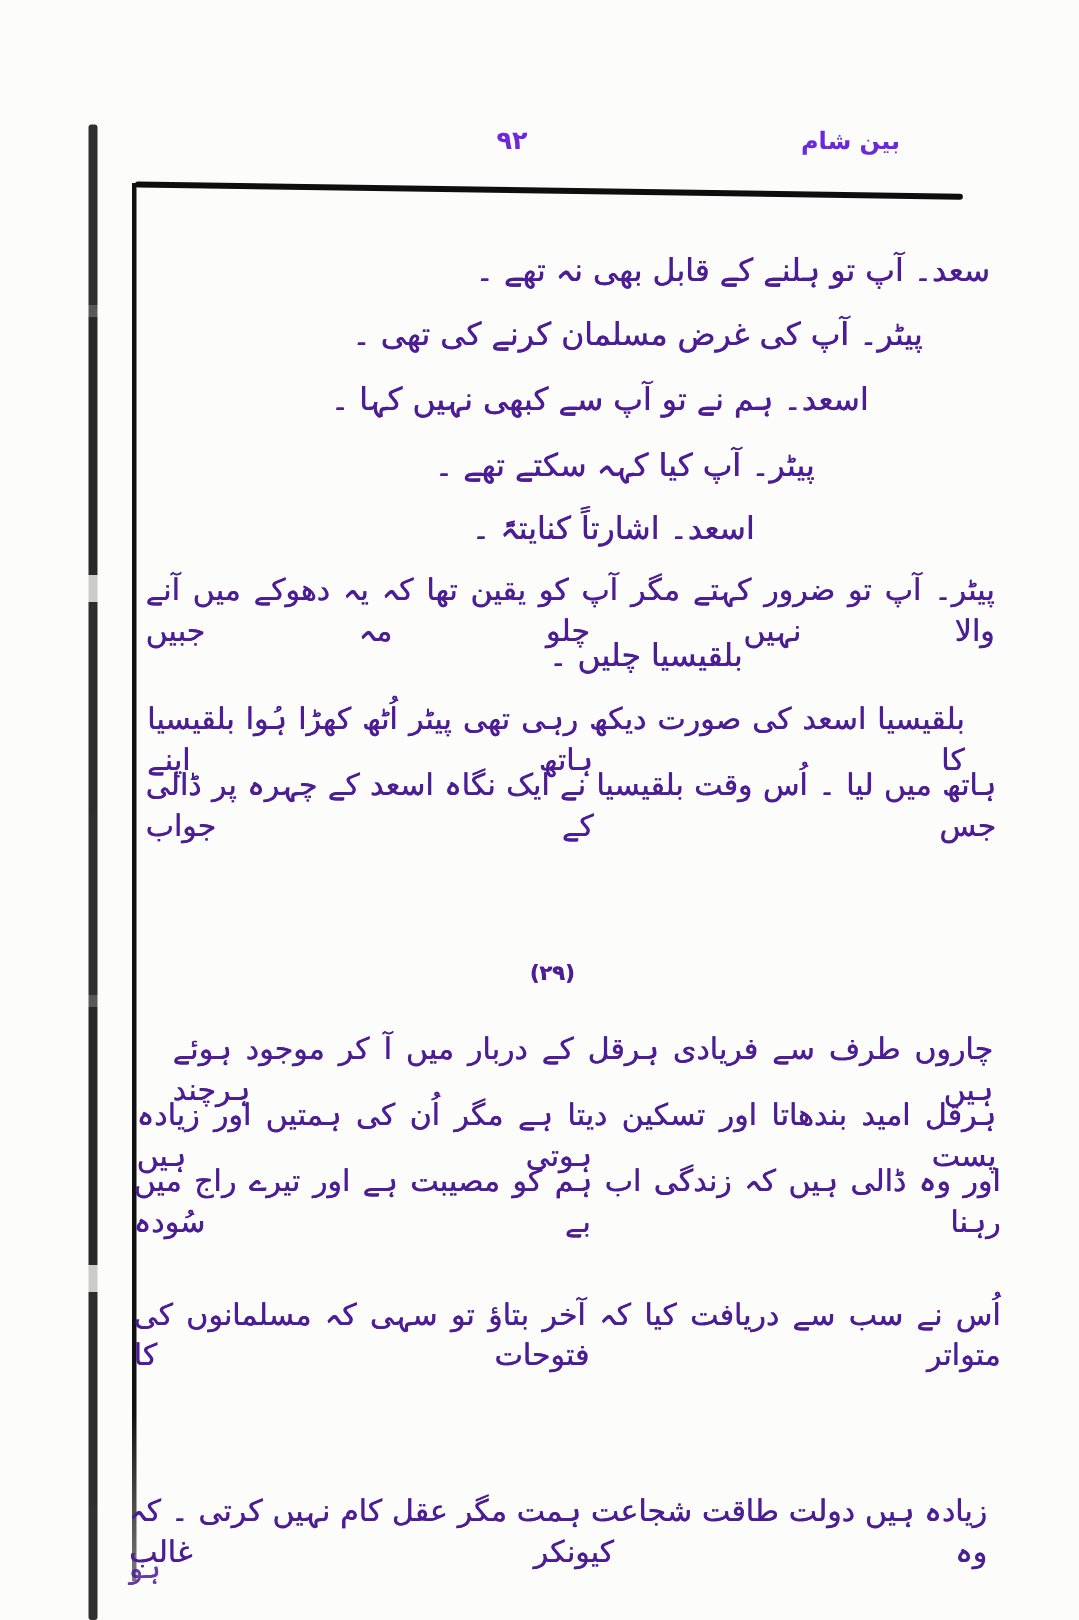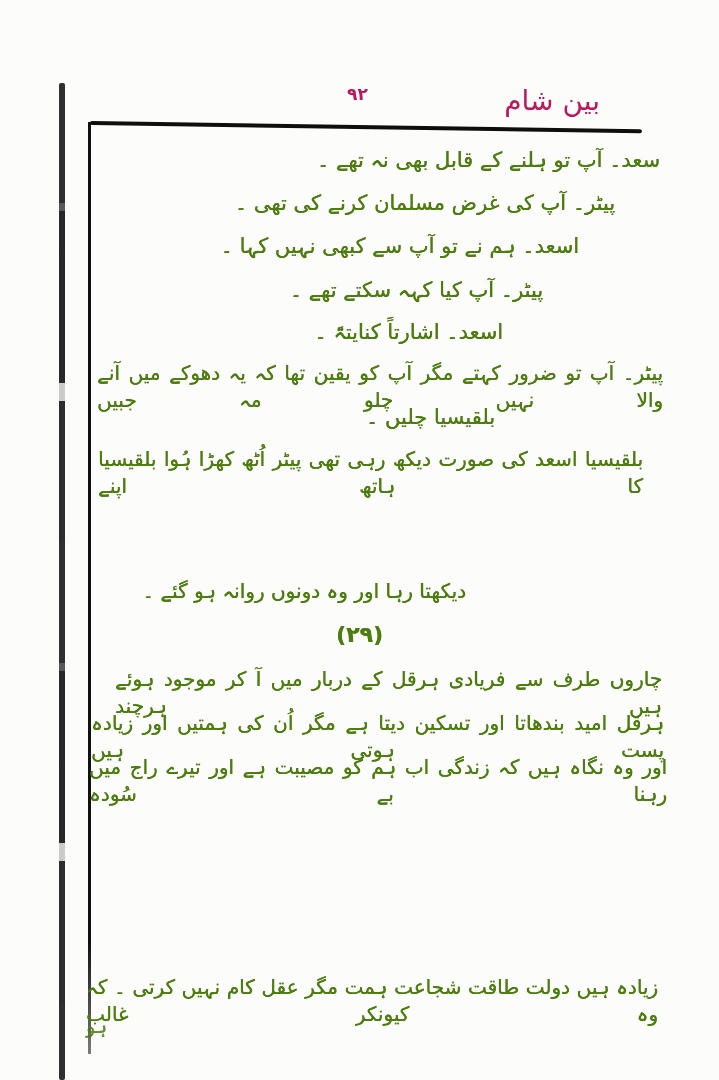--- a/index.html
+++ b/index.html
@@ -29,34 +29,34 @@
     position:absolute;left:90px;top:121px;width:552px;height:3.5px;
     background:#0e0e0e;border-radius:2px;
     transform:rotate(0.85deg);transform-origin:left center;
   }
   .frame-left{
     position:absolute;left:88px;top:122px;width:3px;height:932px;
     background:linear-gradient(180deg,#111 0 88%,rgba(17,17,17,.55) 100%);
   }
   .hdr{
     position:absolute;direction:rtl;white-space:nowrap;
-    color:#be185d;
-    margin-left:16px;
+    color:#6d28d9;
   }
-  .hdr-title{right:119px;top:84px;font-size:28px;font-weight:normal;text-align:center;}
+  .hdr-title{right:119px;top:84px;font-size:16px;font-weight:bold;text-align:center;}
   .hdr-page{left:331px;top:84px;font-size:17px;font-weight:bold;letter-spacing:2px;}
   .tline{
     position:absolute;direction:rtl;
-    color:#4d7c0f;
+    color:#4c1d95;
     text-shadow:0.35px 0 0 currentColor;
     line-height:1.35;
+    margin-top:20px;
   }
   .nline{white-space:nowrap;font-size:21px;}
   .jline{font-size:20px;text-align:justify;text-align-last:justify;}
-  .sec-head{white-space:nowrap;font-size:22px;font-weight:bold;}
+  .sec-head{white-space:nowrap;font-size:14px;font-weight:bold;}
   .partial{white-space:nowrap;font-size:19px;opacity:.85;}
 </style>
 </head>
 <body>
 
 <div class="page">
 
   <div class="edge-strip"></div>
 
   <div class="hdr hdr-title">بین شام</div>
@@ -67,24 +67,25 @@
 
   <div class="tline nline" style="top:146px;right:59px;">سعد۔ آپ تو ہلنے کے قابل بھی نہ تھے ۔</div>
   <div class="tline nline" style="top:189px;right:104px;">پیٹر۔ آپ کی غرض مسلمان کرنے کی تھی ۔</div>
   <div class="tline nline" style="top:232px;right:140px;">اسعد۔ ہم نے تو آپ سے کبھی نہیں کہا ۔</div>
   <div class="tline nline" style="top:276px;right:176px;">پیٹر۔ آپ کیا کہہ سکتے تھے ۔</div>
   <div class="tline nline" style="top:318px;right:216px;text-align:right;">اسعد۔ اشارتاً کنایتۃً ۔</div>
   <div class="tline nline" style="top:403px;right:224px;">بلقیسیا چلیں ۔</div>
   <div class="tline jline" style="top:360px;right:56px;width:566px;">پیٹر۔ آپ تو ضرور کہتے مگر آپ کو یقین تھا کہ یہ دھوکے میں آنے والا نہیں چلو مہ جبیں</div>
 
   <div class="tline jline" style="top:446px;right:76px;width:545px;">بلقیسیا اسعد کی صورت دیکھ رہی تھی پیٹر اُٹھ کھڑا ہُوا بلقیسیا کا ہاتھ اپنے</div>
-  <div class="tline nline" style="top:578px;right:253px;font-size:20px;">دیکھتا رہا اور وہ دونوں روانہ ہو گئے ۔</div>
+  <div class="tline jline" style="top:490px;right:55px;width:567px;">ہاتھ میں لیا ۔ اُس وقت بلقیسیا نے ایک نگاہ اسعد کے چہرہ پر ڈالی جس کے جواب</div>
 
   <div class="tline sec-head" style="top:620px;right:336px;">(۲۹)</div>
 
   <div class="tline jline" style="top:710px;right:55px;width:573px;">ہرقل امید بندھاتا اور تسکین دیتا ہے مگر اُن کی ہمتیں اور زیادہ پست ہوتی ہیں</div>
   <div class="tline jline" style="top:666px;right:57px;width:547px;">چاروں طرف سے فریادی ہرقل کے دربار میں آ کر موجود ہوئے ہیں ہرچند</div>
-  <div class="tline jline" style="top:754px;right:52px;width:578px;">اور وہ نگاہ ہیں کہ زندگی اب ہم کو مصیبت ہے اور تیرے راج میں رہنا بے سُودہ</div>
+  <div class="tline jline" style="top:754px;right:52px;width:578px;">اور وہ ڈالی ہیں کہ زندگی اب ہم کو مصیبت ہے اور تیرے راج میں رہنا بے سُودہ</div>
+  <div class="tline jline" style="top:843px;right:52px;width:578px;">اُس نے سب سے دریافت کیا کہ آخر بتاؤ تو سہی کہ مسلمانوں کی متواتر فتوحات کا</div>
   <div class="tline jline" style="top:974px;right:61px;width:572px;">زیادہ ہیں دولت طاقت شجاعت ہمت مگر عقل کام نہیں کرتی ۔ کہ وہ کیونکر غالب</div>
 
   <div class="tline partial" style="top:1014px;left:86px;">ہو</div>
 
 </div>
 
 </body></html>

